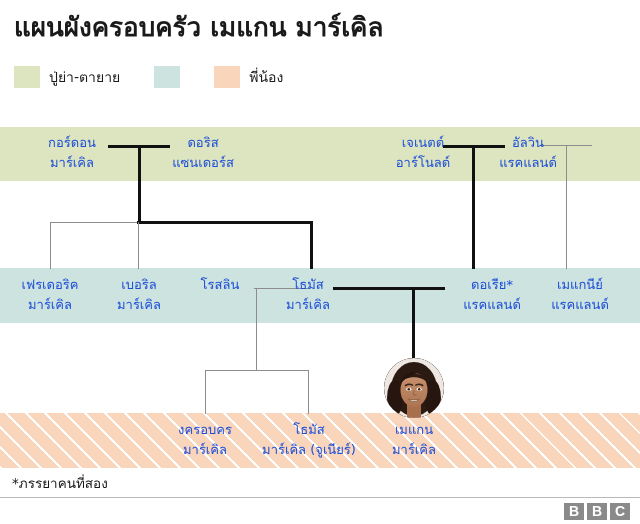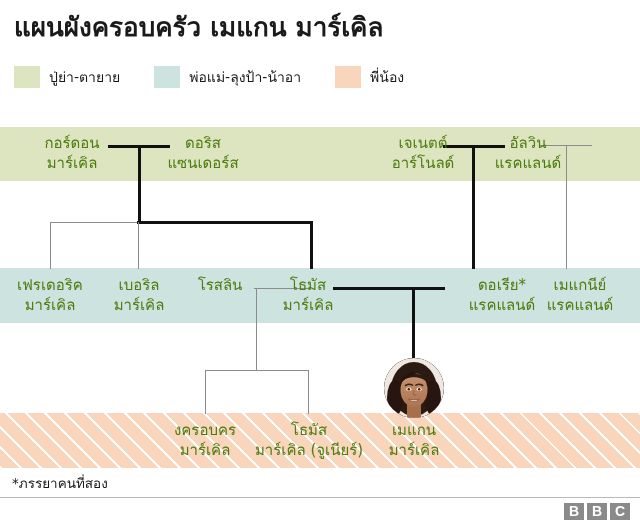--- a/index.html
+++ b/index.html
@@ -35,21 +35,21 @@
     background:
       repeating-linear-gradient(45deg,
         #ffffff 0px,#ffffff 2px,
         #f9d5bb 2px,#f9d5bb 14px);
   }
 
   
   .person{
     position:absolute;
     text-align:center;
-    font-size:15px;line-height:20px;color:#4d7c0f;
+    font-size:13px;line-height:20px;color:#1d4ed8;
     white-space:nowrap;
     z-index:4;
   }
   .person .l1{display:block;}
   .person .l2{display:block;}
 
   
   .ln{position:absolute;z-index:2;}
   .ln.h{height:0;border-top-style:solid;}
   .ln.v{width:0;border-left-style:solid;}
@@ -92,21 +92,20 @@
 
   <div class="title">แผนผังครอบครัว เมแกน มาร์เคิล</div>
 
   <div class="legend">
     <div class="legend-item">
       <span class="swatch" style="background:#dde5c0"></span>
       <span class="legend-label">ปู่ย่า-ตายาย</span>
     </div>
     <div class="legend-item">
       <span class="swatch" style="background:#cde3df"></span>
-      <span class="legend-label">พ่อแม่-ลุงป้า-น้าอา</span>
     </div>
     <div class="legend-item">
       <span class="swatch" style="background:#f9d5bb"></span>
       <span class="legend-label">พี่น้อง</span>
     </div>
   </div>
 
   <div class="band band-gen1"></div>
   <div class="band band-gen2"></div>
   <div class="band band-gen3"></div>
@@ -165,21 +164,21 @@
     <span class="l1">เบอริล</span>
     <span class="l2">มาร์เคิล</span>
   </div>
   <div class="person" style="left:178px;top:275px;width:84px;">
     <span class="l1">โรสลิน</span>
   </div>
   <div class="person" style="left:266px;top:275px;width:84px;">
     <span class="l1">โธมัส</span>
     <span class="l2">มาร์เคิล</span>
   </div>
-  <div class="person" style="left:454px;top:275px;width:96px;">
+  <div class="person" style="left:444px;top:275px;width:96px;">
     <span class="l1">ดอเรีย*</span>
     <span class="l2">แรคแลนด์</span>
   </div>
   <div class="person" style="left:528px;top:275px;width:104px;">
     <span class="l1">เมแกนีย์</span>
     <span class="l2">แรคแลนด์</span>
   </div>
 
   <div class="person" style="left:155px;top:420px;width:100px;">
     <span class="l1">งครอบคร</span>

